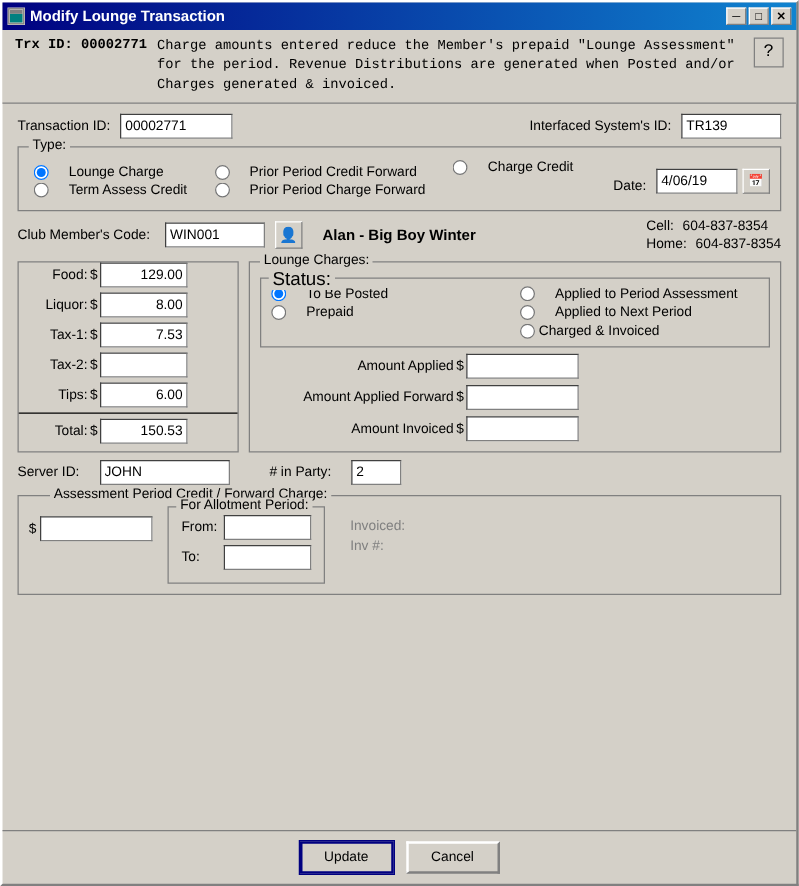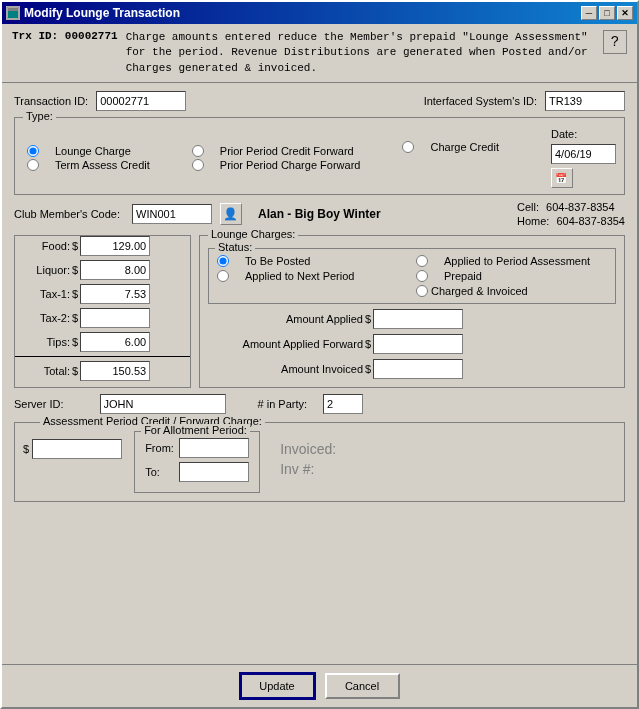--- a/index.html
+++ b/index.html
@@ -197,21 +197,21 @@
       padding: 6px 8px;
       margin-top: 4px;
       position: relative;
     }
     .status-group-label {
       position: absolute;
       top: -8px;
       left: 6px;
       background: #d4d0c8;
       padding: 0 3px;
-      font-size: 11px;
+      font-size: 15px;
     }
     .status-radios {
       display: grid;
       grid-template-columns: 1fr 1fr;
       gap: 3px 8px;
     }
     .amount-row {
       display: flex;
       align-items: center;
       margin-top: 5px;
@@ -286,21 +286,21 @@
       gap: 4px;
       font-size: 11px;
       margin-bottom: 4px;
     }
     .allotment-input {
       width: 70px;
       height: 18px;
     }
     .invoiced-section {
       margin-left: 8px;
-      font-size: 14px;
+      font-size: 11px;
       color: #808080;
     }
     .footer {
       display: flex;
       justify-content: center;
       gap: 10px;
       padding: 8px 12px;
       border-top: 1px solid #808080;
       flex-shrink: 0;
     }
@@ -412,21 +412,21 @@
             <label for="prior-charge">Prior Period Charge Forward</label>
           </div>
         </div>
         <div style="display:flex; flex-direction:column; gap:2px;">
           <div class="radio-item">
             <input type="radio" name="type" id="charge-credit" style="">
             <label for="charge-credit">Charge Credit</label>
           </div>
           <div style="height:20px;"></div>
         </div>
-        <div style="display:flex; align-items:flex-start; gap:4px; margin-left:10px;flex-direction:column;">
+        <div style="display:flex; align-items:flex-end; gap:4px; margin-left:10px;">
           <label class="field-label">Date:</label>
           <input type="text" style="width: 65px;" value="4/06/19">
           <button class="calendar-btn">📅</button>
         </div>
       </div>
     </div>
 
     <div class="member-row">
       <label class="field-label">Club Member's Code:</label>
       <input type="text" style="width: 80px;" value="WIN001">
@@ -487,26 +487,26 @@
           <div class="status-radios">
             <div class="radio-item">
               <input type="radio" name="status" id="to-be-posted" checked="" style="">
               <label for="to-be-posted">To Be Posted</label>
             </div>
             <div class="radio-item">
               <input type="radio" name="status" id="applied-period" style="">
               <label for="applied-period">Applied to Period Assessment</label>
             </div>
             <div class="radio-item">
+              <input type="radio" name="status" id="prepaid" style="">
+              <label for="prepaid">Prepaid</label>
+            </div>
+            <div class="radio-item">
               <input type="radio" name="status" id="applied-next" style="">
               <label for="applied-next">Applied to Next Period</label>
-            </div>
-            <div class="radio-item">
-              <input type="radio" name="status" id="prepaid" style="">
-              <label for="prepaid">Prepaid</label>
             </div>
             <div style="grid-column: 2; display:flex; align-items:center; gap:3px;" class="radio-item">
               <input type="radio" name="status" id="charged-invoiced" style="">
               <label for="charged-invoiced">Charged &amp; Invoiced</label>
             </div>
           </div>
         </div>
 
         <div class="amount-row">
           <span class="amount-label">Amount Applied</span>
@@ -521,21 +521,21 @@
         <div class="amount-row">
           <span class="amount-label">Amount Invoiced</span>
           <span class="amount-dollar">$</span>
           <input type="text" class="amount-input" value="" style="">
         </div>
       </div>
     </div>
 
     <div class="server-row">
       <label class="field-label">Server ID:</label>
-      <input type="text" style="width: 126px; margin-left: 20px;" value="JOHN">
+      <input type="text" style="width: 104px;" value="JOHN">
       <label class="field-label" style="margin-left:20px;"># in Party:</label>
       <input type="text" style="width: 40px;" value="2">
     </div>
 
     <div class="assessment-box">
       <span class="assessment-label">Assessment Period Credit / Forward Charge:</span>
       <div class="assessment-inner">
         <div style="display:flex; align-items:center; gap:3px; margin-top:8px;">
           <span>$</span>
           <input type="text" style="width: 90px; height: 20px;" value="">

